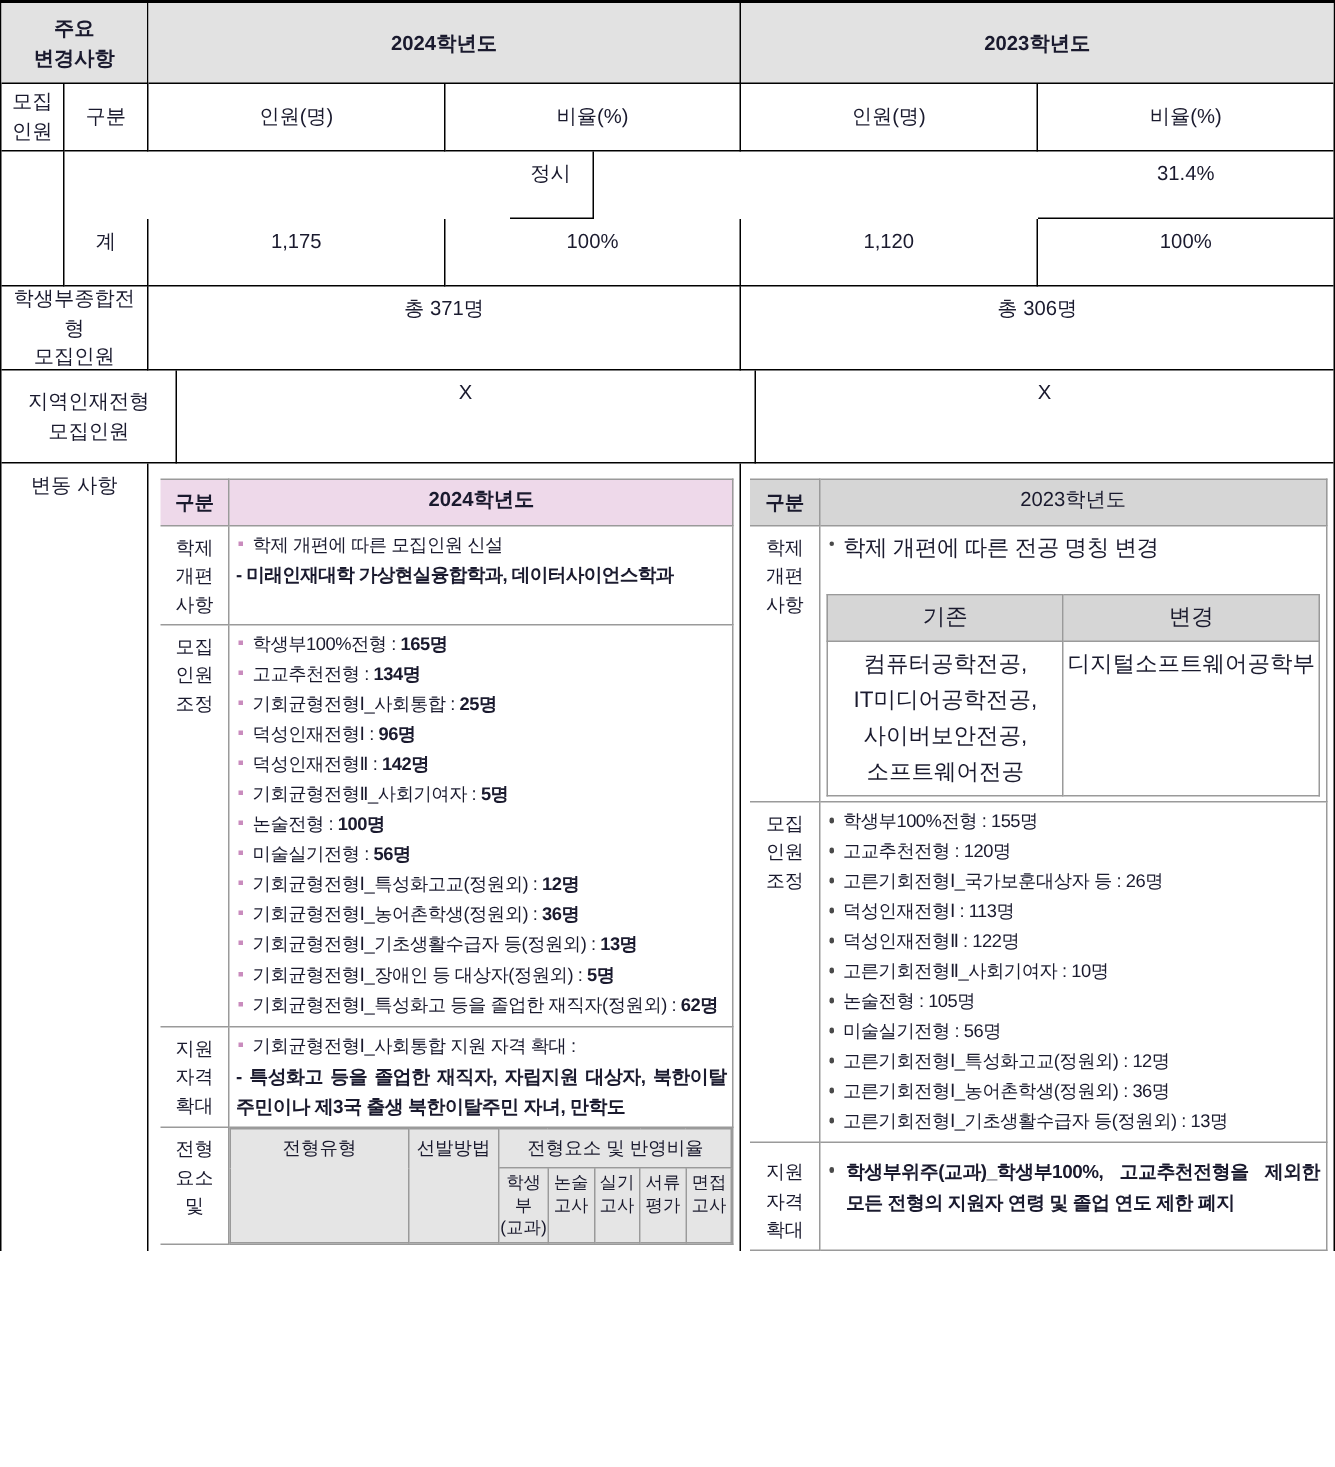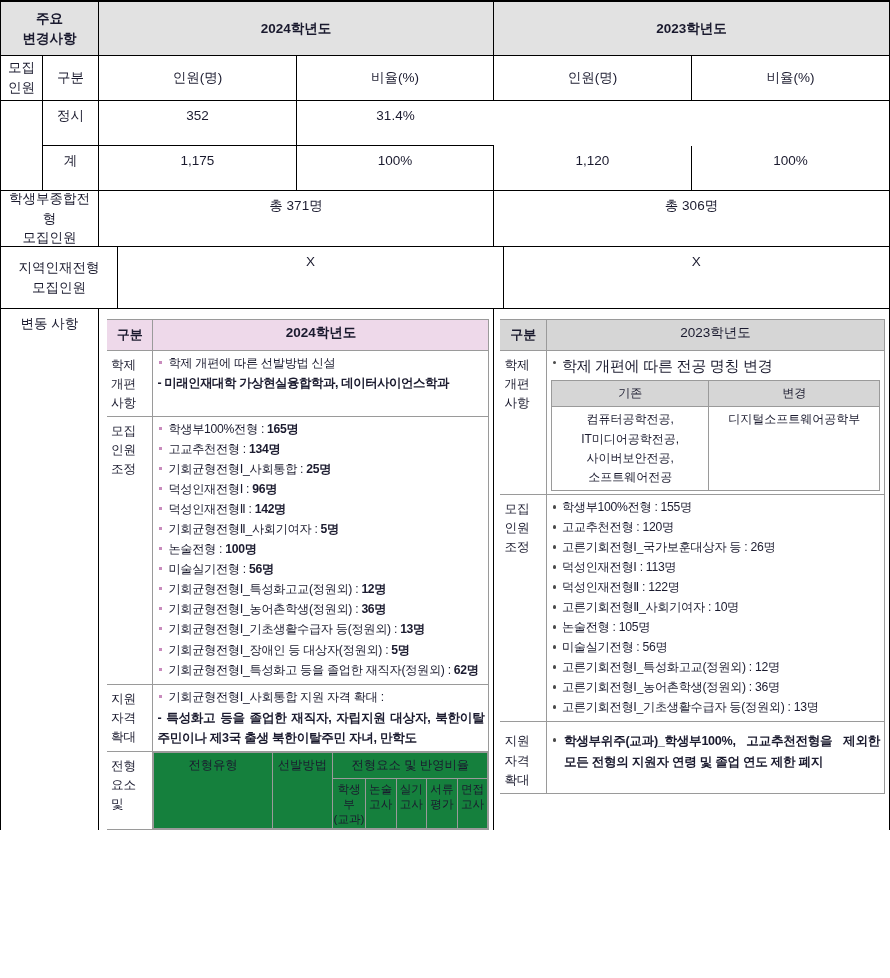--- a/index.html
+++ b/index.html
@@ -17,21 +17,21 @@
   
   .sheet {
     width: 890px;
     border-top: 2px solid #000;
     border-left: 1px solid #000;
     border-right: 1px solid #000;
     display: flex;
     flex-direction: column;
   }
 
-  .row { display: flex; width: 100%; }
+  .row { display: flex; width: 100%; justify-content: space-between; }
 
   .cell {
     border-bottom: 1px solid #000;
     border-right: 1px solid #000;
     display: flex;
     align-items: center;
     justify-content: center;
     text-align: center;
     font-size: 13.5px;
     line-height: 1.45;
@@ -79,20 +79,21 @@
     table-layout: fixed;
   }
   .inner td, .inner th {
     border: 1px solid #9a9a9a;
     padding: 3px 4px;
     vertical-align: top;
     line-height: 1.52;
   }
   .inner .k {
     width: 46px;
+    text-align: center;
     vertical-align: top;
     padding-top: 5px;
     font-size: 12.6px;
     border-left: none;
   }
   .inner .khead {
     text-align: center;
     font-weight: bold;
     font-size: 13px;
     padding: 5px 2px;
@@ -138,37 +139,37 @@
     letter-spacing: -0.3px;
     line-height: 1.6;
     margin-top: 1px;
   }
   .b { font-weight: bold; }
 
   
   table.cmp {
     width: 100%;
     border-collapse: collapse;
-    margin-top: 3px;
-    font-size: 12px;
+    margin-top: 19px;
+    font-size: 15px;
   }
   table.cmp td {
     border: 1px solid #9a9a9a;
     text-align: center;
     padding: 3px 2px;
     line-height: 1.6;
     vertical-align: top;
   }
   table.cmp td.hd { background: #d6d6d6; font-weight: normal; }
 
   
   table.jh { width: 100%; border-collapse: collapse; font-size: 12.3px; }
   table.jh td {
     border: 1px solid #9a9a9a;
-    background: #15803d;
+    background: #e5e5e5;
     text-align: center;
     padding: 4px 1px;
     line-height: 1.4;
   }
   table.jh td.tiny { font-size: 11.6px; line-height: 1.3; padding: 2px 0; }
 </style>
 </head>
 <body>
 
 <div class="sheet">
@@ -191,21 +192,20 @@
     <div class="cell c-24-num" style="height:45px">인원(명)</div>
     <div class="cell c-24-pct" style="height:45px">비율(%)</div>
     <div class="cell c-23-num" style="height:45px">인원(명)</div>
     <div class="cell c-23-pct last" style="height:45px">비율(%)</div>
   </div>
 
   <div id="recruit-rows">
       <div class="row">
         <div class="cell c-label" style="height: 45px; border-bottom: none;"></div>
         <div class="cell c-gubun" style="height: 45px; align-items: flex-start; padding-top: 5px;">정시</div>
-        <div class="cell c-23-num" style="height: 45px; align-items: flex-start; padding-top: 5px;">352</div>
         <div class="cell c-23-pct last" style="height: 45px; align-items: flex-start; padding-top: 5px;">31.4%</div>
       </div>
       <div class="row">
         <div class="cell c-label" style="height: 45px; border-bottom: 1px solid rgb(0, 0, 0);"></div>
         <div class="cell c-gubun" style="height: 45px; align-items: flex-start; padding-top: 5px;">계</div>
         <div class="cell c-24-num" style="height: 45px; align-items: flex-start; padding-top: 5px;">1,175</div>
         <div class="cell c-24-pct" style="height: 45px; align-items: flex-start; padding-top: 5px;">100%</div>
         <div class="cell c-23-num" style="height: 45px; align-items: flex-start; padding-top: 5px;">1,120</div>
         <div class="cell c-23-pct last" style="height: 45px; align-items: flex-start; padding-top: 5px;">100%</div>
       </div>
@@ -245,21 +245,21 @@
           </tr>
 
           <tr>
             <td class="k">
               <div>학제</div>
               <div>개편</div>
               <div>사항</div>
             </td>
             <td>
               <ul class="bl">
-                <li>학제 개편에 따른 선발방법 신설</li>
+                <li>학제 개편에 따른 모집인원 신설</li>
               </ul>
               <div class="sub">- 미래인재대학 가상현실융합학과, 데이터사이언스학과</div>
             </td>
           </tr>
 
           <tr>
             <td class="k">
               <div>모집</div>
               <div>인원</div>
               <div>조정</div>

